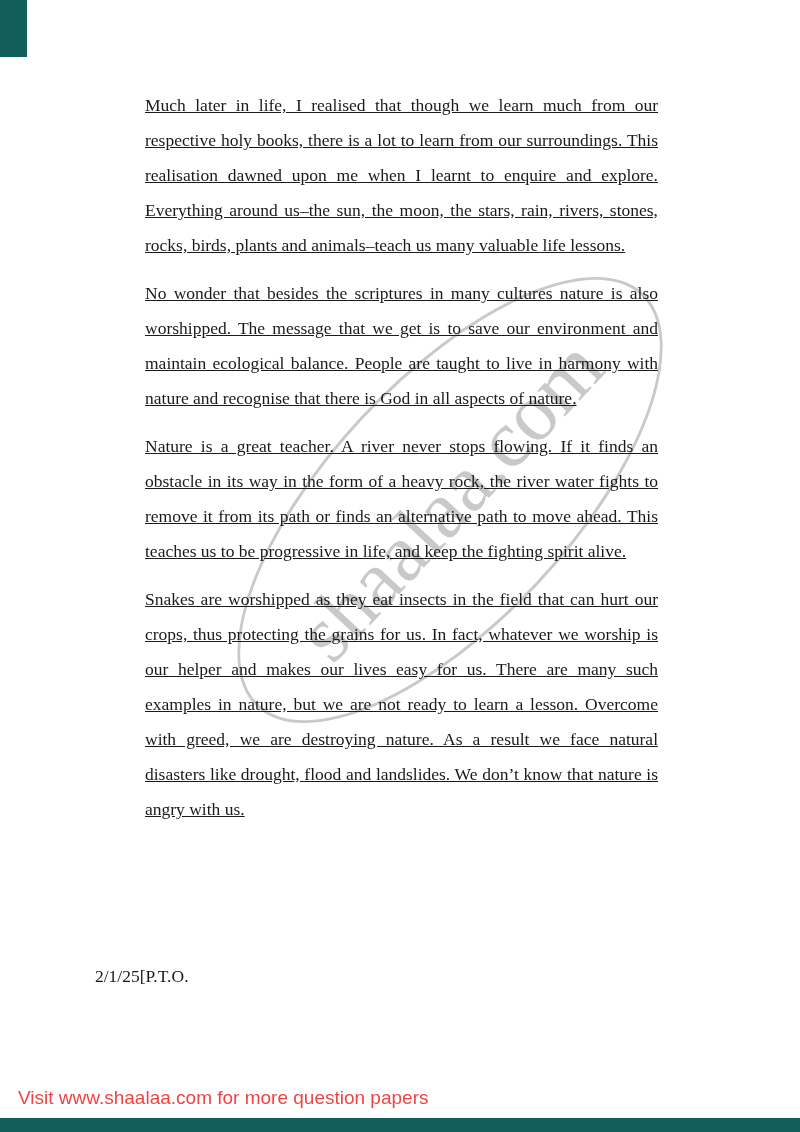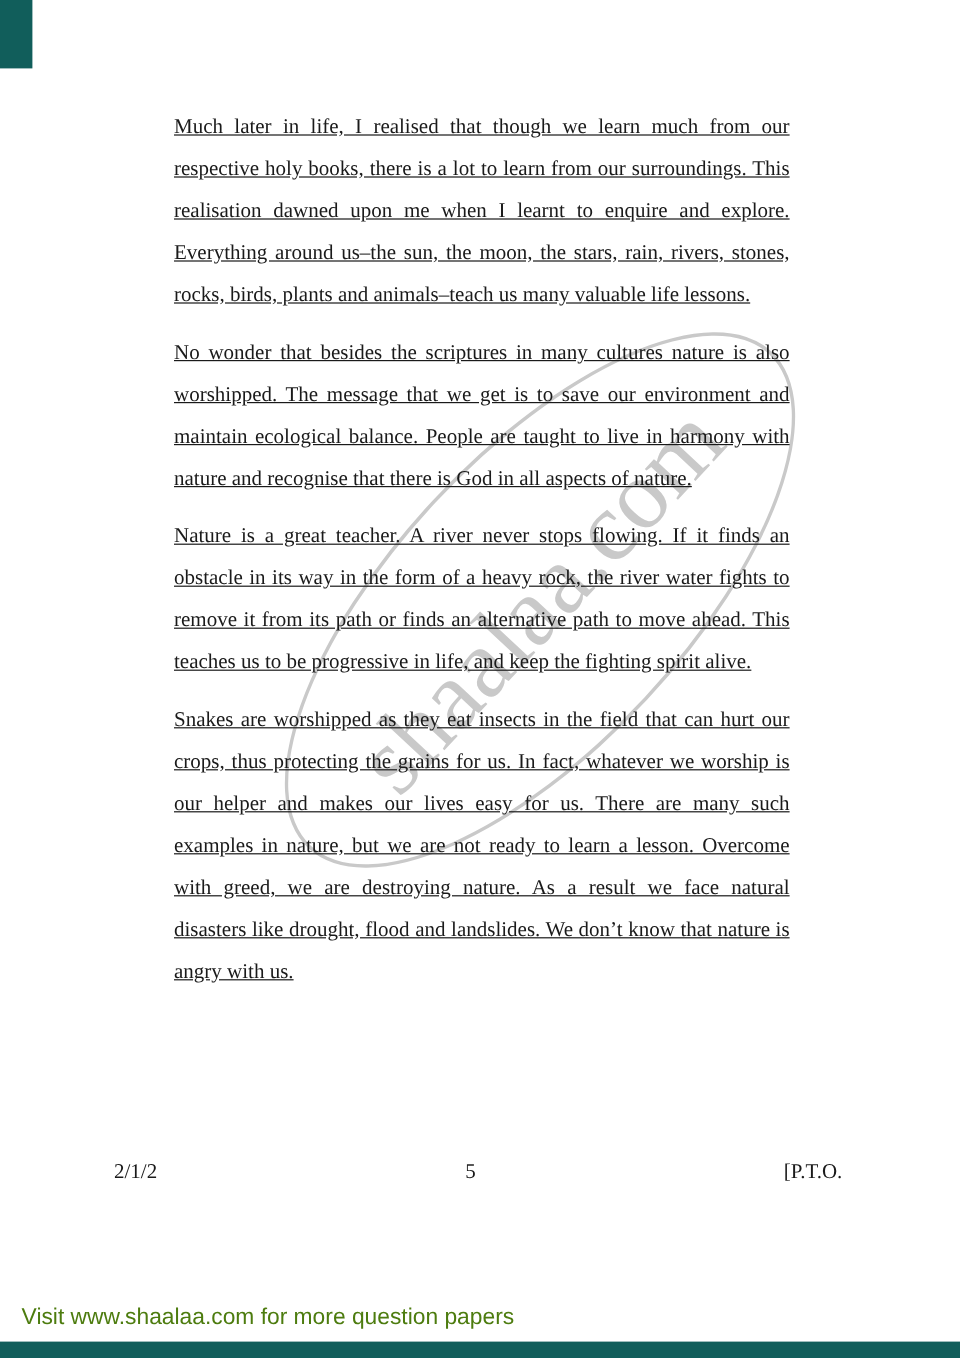--- a/index.html
+++ b/index.html
@@ -61,32 +61,31 @@
     line-height: 35px;
     text-align: justify;
     text-justify: inter-word;
   }
   .footer {
     position: absolute;
     left: 95px;
     right: 98px;
     top: 966px;
     display: flex;
-    justify-content: space-between;
     align-items: baseline;
     font-size: 17.5px;
     z-index: 1;
   }
   .banner {
     position: absolute;
     left: 18px;
     top: 1087px;
     font-family: "Liberation Sans", sans-serif;
     font-size: 19px;
-    color: #4d7c0f;
+    color: #ef4444;
     z-index: 1;
   }
   .bottom-bar {
     position: absolute;
     left: 0;
     right: 0;
     bottom: 0;
     height: 14px;
     background: #115e5b;
   }

